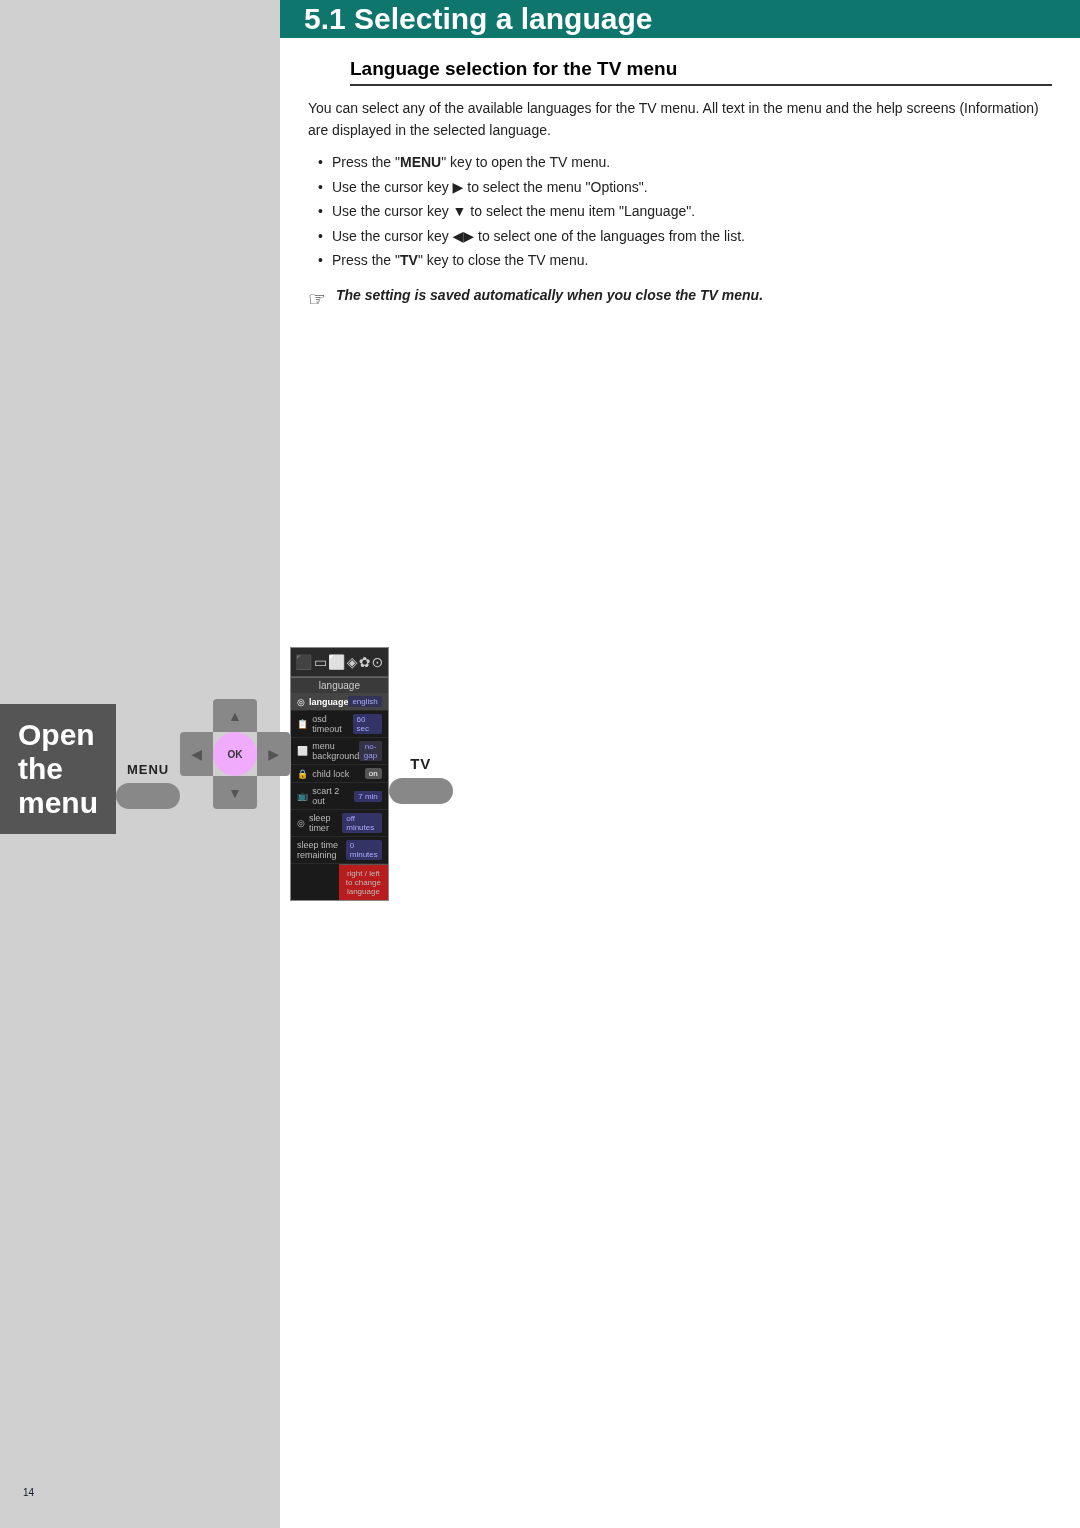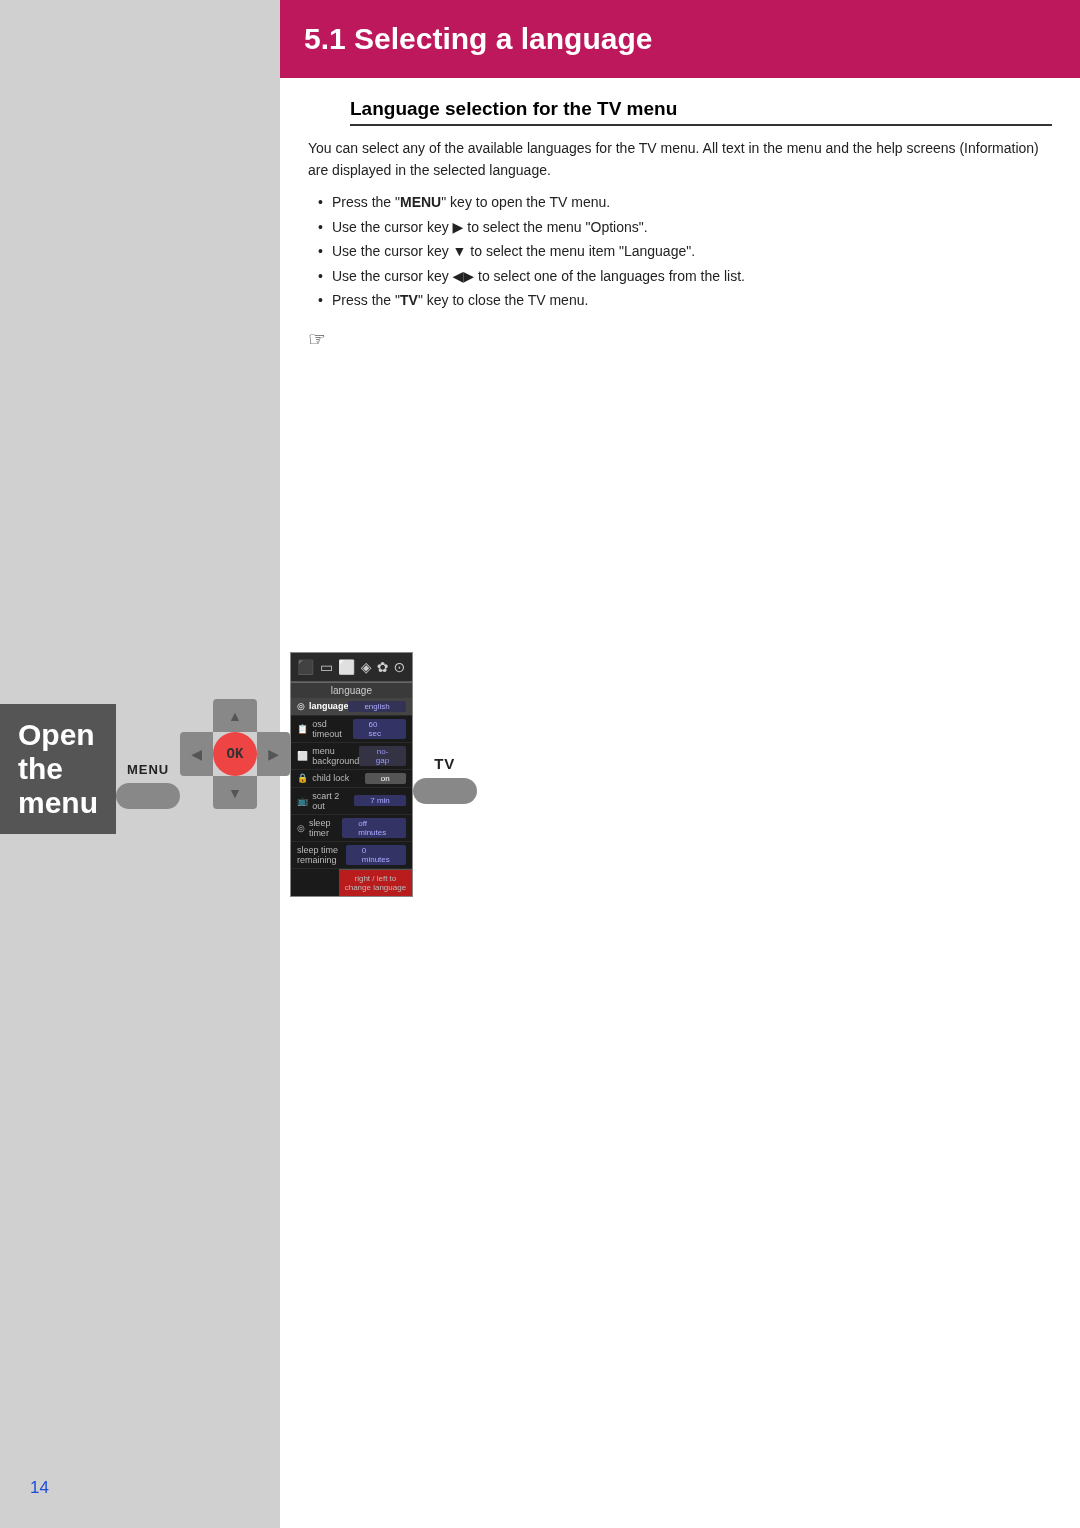--- a/index.html
+++ b/index.html
@@ -111,26 +111,25 @@
     }
 
     .dpad-arrow-right {
       grid-column: 3; grid-row: 2;
       background: #888;
       border-radius: 0 4px 4px 0;
     }
 
     .dpad-ok {
       grid-column: 2; grid-row: 2;
-      background: #ef4444;
+      background: #f0abfc;
       border-radius: 50%;
-      font-size: 14px;
+      font-size: 10px;
       font-weight: bold;
       color: #333;
-      font-family: Liberation Mono, monospace;
     }
 
     .dpad-arrow {
       color: #555;
       font-size: 14px;
     }
 
     
     .tv-menu-screenshot {
       width: 240px;
@@ -186,21 +185,21 @@
 
     .tv-menu-row-label {
       display: flex;
       align-items: center;
       gap: 4px;
     }
 
     .tv-menu-row-value {
       background: #555;
       color: #fff;
-      padding: 1px 16px;
+      padding: 1px 4px;
       border-radius: 2px;
       font-size: 8px;
     }
 
     .tv-menu-row-value.blue {
       background: #336;
       color: #aaf;
     }
 
     .tv-menu-row-value.dark-blue {
@@ -232,35 +231,35 @@
       font-weight: bold;
       letter-spacing: 1px;
       margin-bottom: 6px;
       color: #222;
     }
 
     
     .page-number {
       position: absolute;
       bottom: 30px;
-      left: 30px;
-      font-size: 17px;
-      color: #1d4ed8;
+      left: 23px;
+      font-size: 10px;
+      color: #0f172a;
     }
 
     
     .right-col {
       flex: 1;
       background: #fff;
       padding: 0;
     }
 
     .right-header {
-      background: #be185d;
-      padding: 22px 24px;
+      background: #0f766e;
+      padding: 2px 24px;
       display: flex;
       align-items: flex-start;
     }
 
     .right-header-title {
       color: #fff;
       font-size: 30px;
       font-weight: bold;
     }
 
@@ -469,19 +468,22 @@
       <ul class="bullet-list">
         <li>Press the "<span class="bold-key">MENU</span>" key to open the TV menu.</li>
         <li>Use the cursor key ▶ to select the menu "Options".</li>
         <li>Use the cursor key ▼ to select the menu item "Language".</li>
         <li>Use the cursor key ◀▶ to select one of the languages from the list.</li>
         <li>Press the "<span class="bold-key">TV</span>" key to close the TV menu.</li>
       </ul>
 
       <div class="note-box">
         <span class="note-icon">☞</span>
+        <span class="note-text">
+          <em><strong>The setting is saved automatically when you close the TV menu.</strong></em>
+        </span>
       </div>
 
     </div>
 
   </div>
 
 </div>
 
 </body></html>

